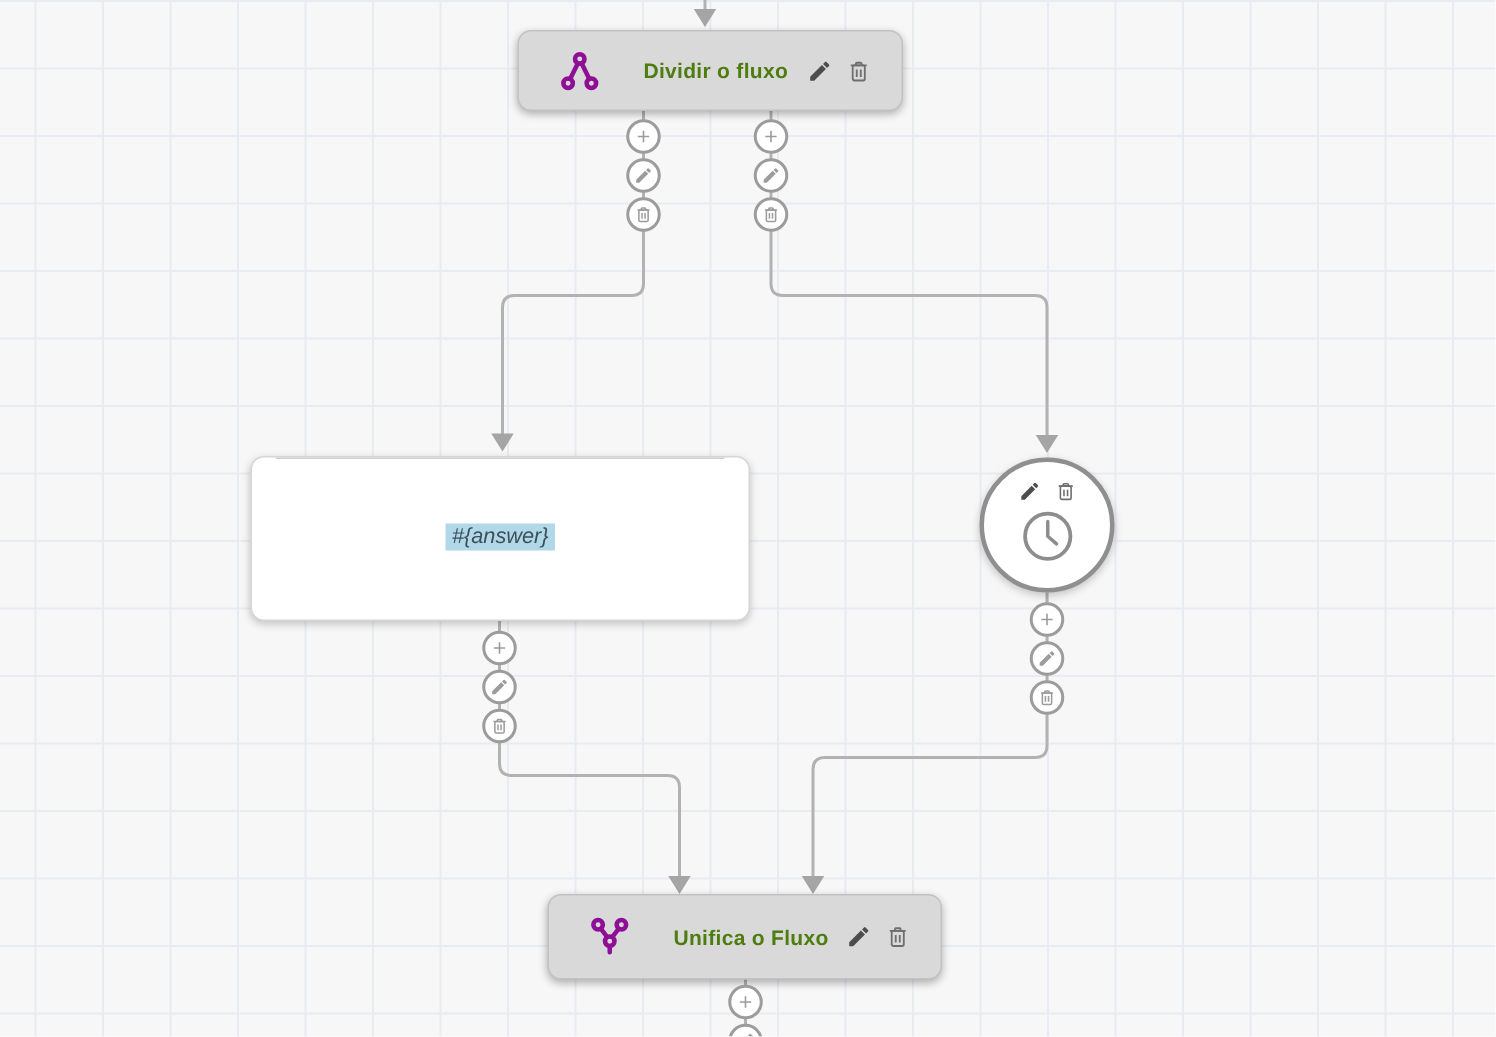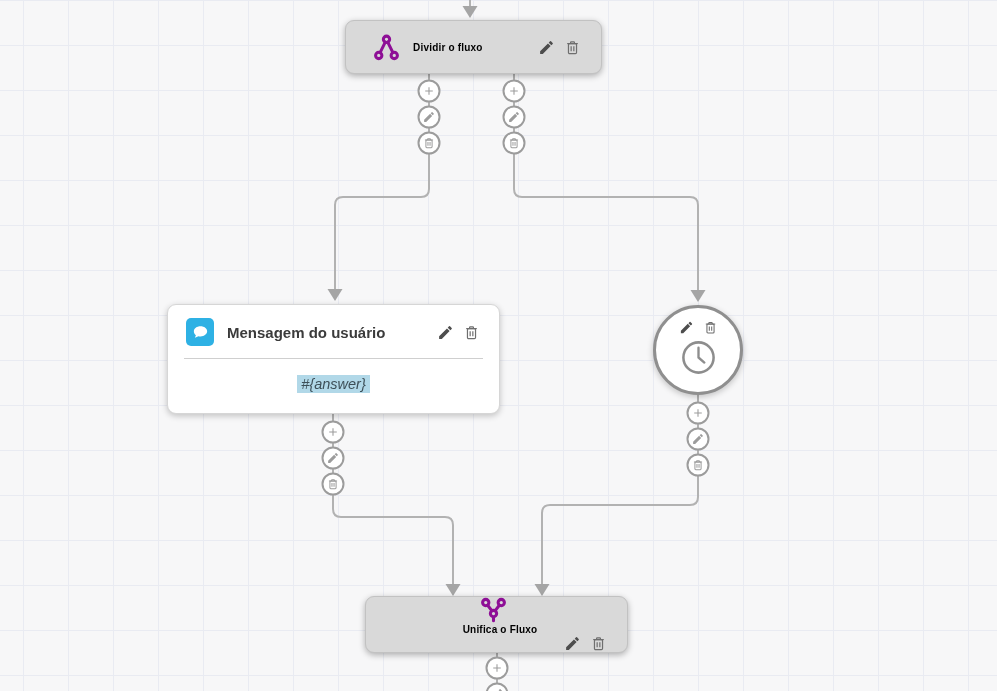--- a/index.html
+++ b/index.html
@@ -21,21 +21,21 @@
 
   
   .node-bar {
     position:absolute; z-index:2;
     display:flex; align-items:center;
     background:#d9d9d9; border:1px solid #c2c2c2; border-radius:9px;
     box-shadow:0 2px 6px rgba(0,0,0,0.30);
     padding:0 20px 0 27px;
   }
   .nb-icon { display:flex; align-items:center; justify-content:center; width:27px; height:27px; margin-right:13px; color:#8e0f96; flex:0 0 auto; }
-  .nb-title { font-size:10px; font-weight:bold; color:#000000; letter-spacing:.2px; white-space:nowrap; }
+  .nb-title { font-size:14px; font-weight:bold; color:#4d7c0f; letter-spacing:.2px; white-space:nowrap;margin-left:16px; }
   .nb-actions { margin-left:auto; display:flex; align-items:center; gap:9px; }
   .act-edit { width:17px; height:17px; color:#4d4d4d; display:flex; cursor:pointer; }
   .act-del  { width:17px; height:17px; color:#6e6e6e; display:flex; cursor:pointer; }
 
   
   .card {
     position:absolute; z-index:2;
     background:#fff; border:1px solid #d6d6d6; border-radius:9px;
     box-shadow:0 2px 6px rgba(0,0,0,0.22);
     display:flex; flex-direction:column;
@@ -160,43 +160,20 @@
   <div class="port" style="left:514px; top:143px;">
       <svg viewBox="0 0 24 24" fill="none" stroke="currentColor" stroke-width="1.9">
         <path d="M4.5 6.5h15"></path>
         <path d="M9.3 6.5V4.9c0-.5.4-.9.9-.9h3.6c.5 0 .9.4.9.9v1.6"></path>
         <rect x="6.3" y="6.5" width="11.4" height="14.2" rx="1.6"></rect>
         <path d="M10.1 10.3v7 M13.9 10.3v7"></path>
       </svg>
     </div>
 
   <div class="card" style="left:167px; top:304px; width:333px; height:110px;">
-    <div class="card-header">
-      <span class="card-icon-box">
-        <svg width="19" height="19" viewBox="0 0 24 24" fill="#fff">
-          <path d="M12 4.1c4.7 0 8.4 2.9 8.4 6.4s-3.7 6.4-8.4 6.4c-.9 0-1.8-.1-2.6-.3L4.9 18.7l1.3-3.2c-1.6-1.1-2.6-2.9-2.6-5 0-3.5 3.7-6.4 8.4-6.4z"></path>
-        </svg>
-      </span>
-      <span class="card-title">Mensagem do usuário</span>
-      <span class="nb-actions">
-        <span class="act-edit">
-          <svg class="icon-svg" viewBox="0 0 24 24" fill="currentColor">
-              <path d="M3 17.25V21h3.75L17.81 9.94l-3.75-3.75L3 17.25zm17.71-10.21a1 1 0 0 0 0-1.41l-2.34-2.34a1 1 0 0 0-1.41 0l-1.83 1.83 3.75 3.75 1.83-1.83z"></path>
-            </svg>
-        </span>
-        <span class="act-del">
-          <svg class="icon-svg" viewBox="0 0 24 24" fill="none" stroke="currentColor" stroke-width="1.7">
-              <path d="M4.5 6.5h15"></path>
-              <path d="M9.3 6.5V4.9c0-.5.4-.9.9-.9h3.6c.5 0 .9.4.9.9v1.6"></path>
-              <rect x="6.3" y="6.5" width="11.4" height="14.2" rx="1.6"></rect>
-              <path d="M10.1 10.3v7 M13.9 10.3v7"></path>
-            </svg>
-        </span>
-      </span>
-    </div>
     <div class="card-divider"></div>
     <div class="card-body">
       <span class="var-chip">#{answer}</span>
     </div>
   </div>
 
   <div class="port" style="left:333px; top:432px;">
       <svg viewBox="0 0 24 24" fill="none" stroke="currentColor" stroke-width="2">
         <path d="M12 5v14 M5 12h14"></path>
       </svg>
@@ -249,21 +226,21 @@
     </div>
   <div class="port" style="left:698px; top:465px;">
       <svg viewBox="0 0 24 24" fill="none" stroke="currentColor" stroke-width="1.9">
         <path d="M4.5 6.5h15"></path>
         <path d="M9.3 6.5V4.9c0-.5.4-.9.9-.9h3.6c.5 0 .9.4.9.9v1.6"></path>
         <rect x="6.3" y="6.5" width="11.4" height="14.2" rx="1.6"></rect>
         <path d="M10.1 10.3v7 M13.9 10.3v7"></path>
       </svg>
     </div>
 
-  <div class="node-bar" style="left:365px; top:596px; width:263px; height:57px;flex-direction:column;">
+  <div class="node-bar" style="left:365px; top:596px; width:263px; height:57px;">
     <span class="nb-icon">
       <svg class="icon-svg" viewBox="0 0 24 24">
         <g fill="none" stroke="currentColor" stroke-width="2.7" stroke-linecap="round">
           <circle cx="5.1" cy="4.9" r="2.8"></circle>
           <circle cx="18.9" cy="4.9" r="2.8"></circle>
           <circle cx="12" cy="14.7" r="2.8"></circle>
           <path d="M6.8 7.3 10.3 11.9 M17.2 7.3 13.7 11.9 M12 18.2V21.2"></path>
         </g>
       </svg>
     </span>

